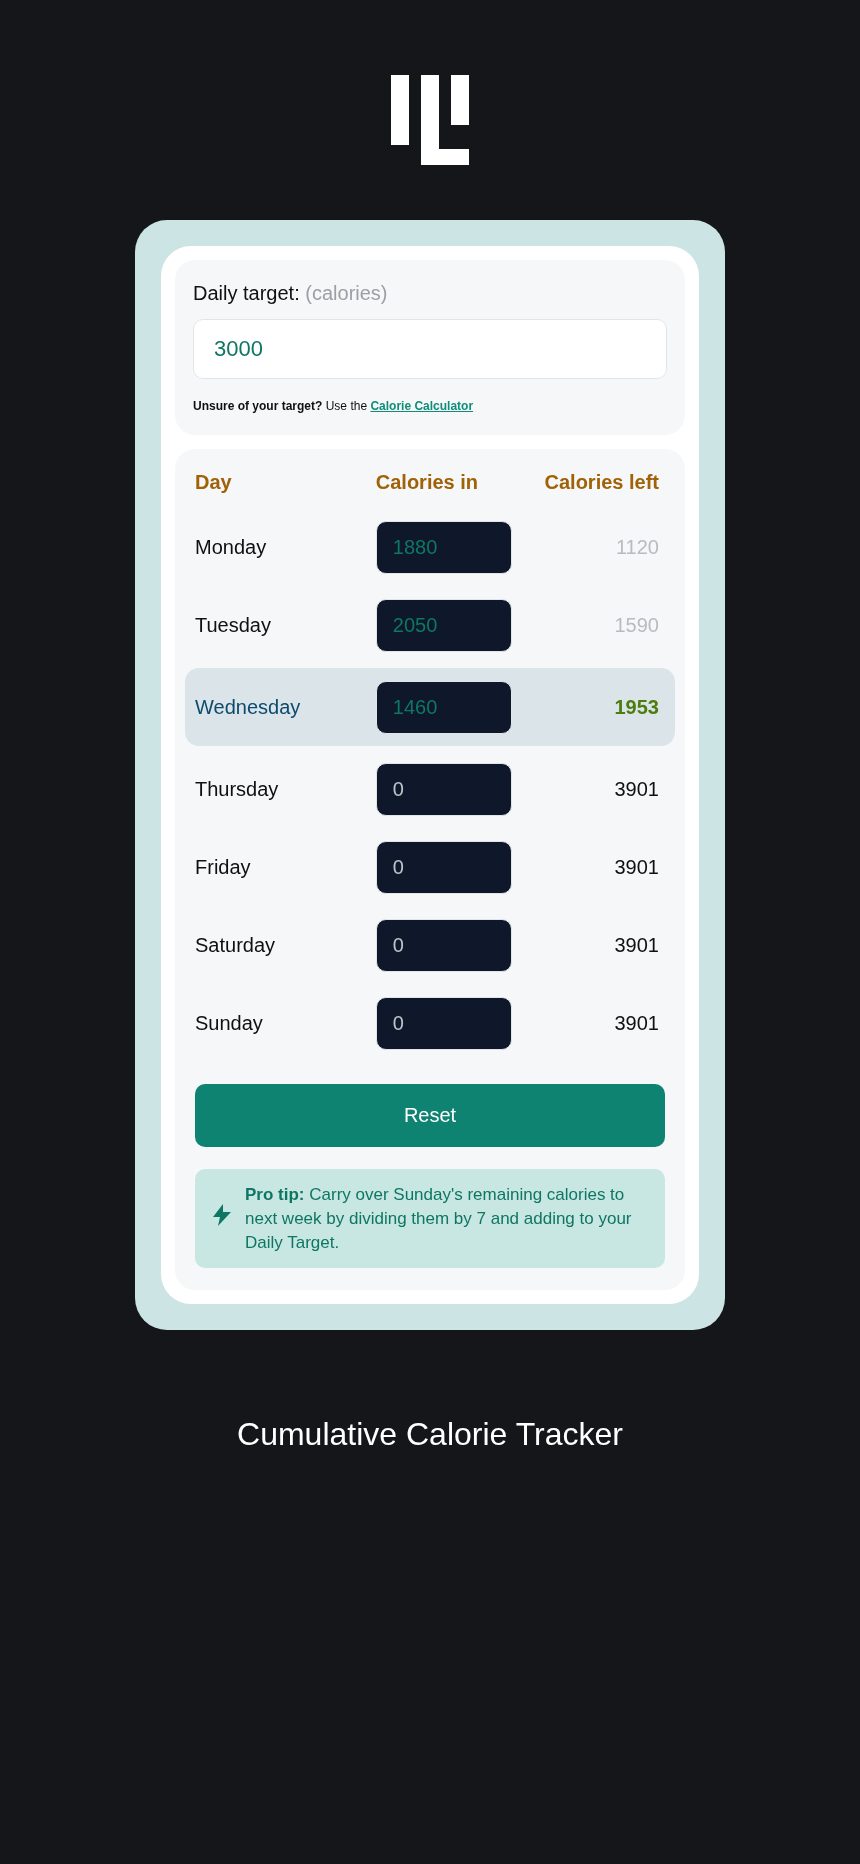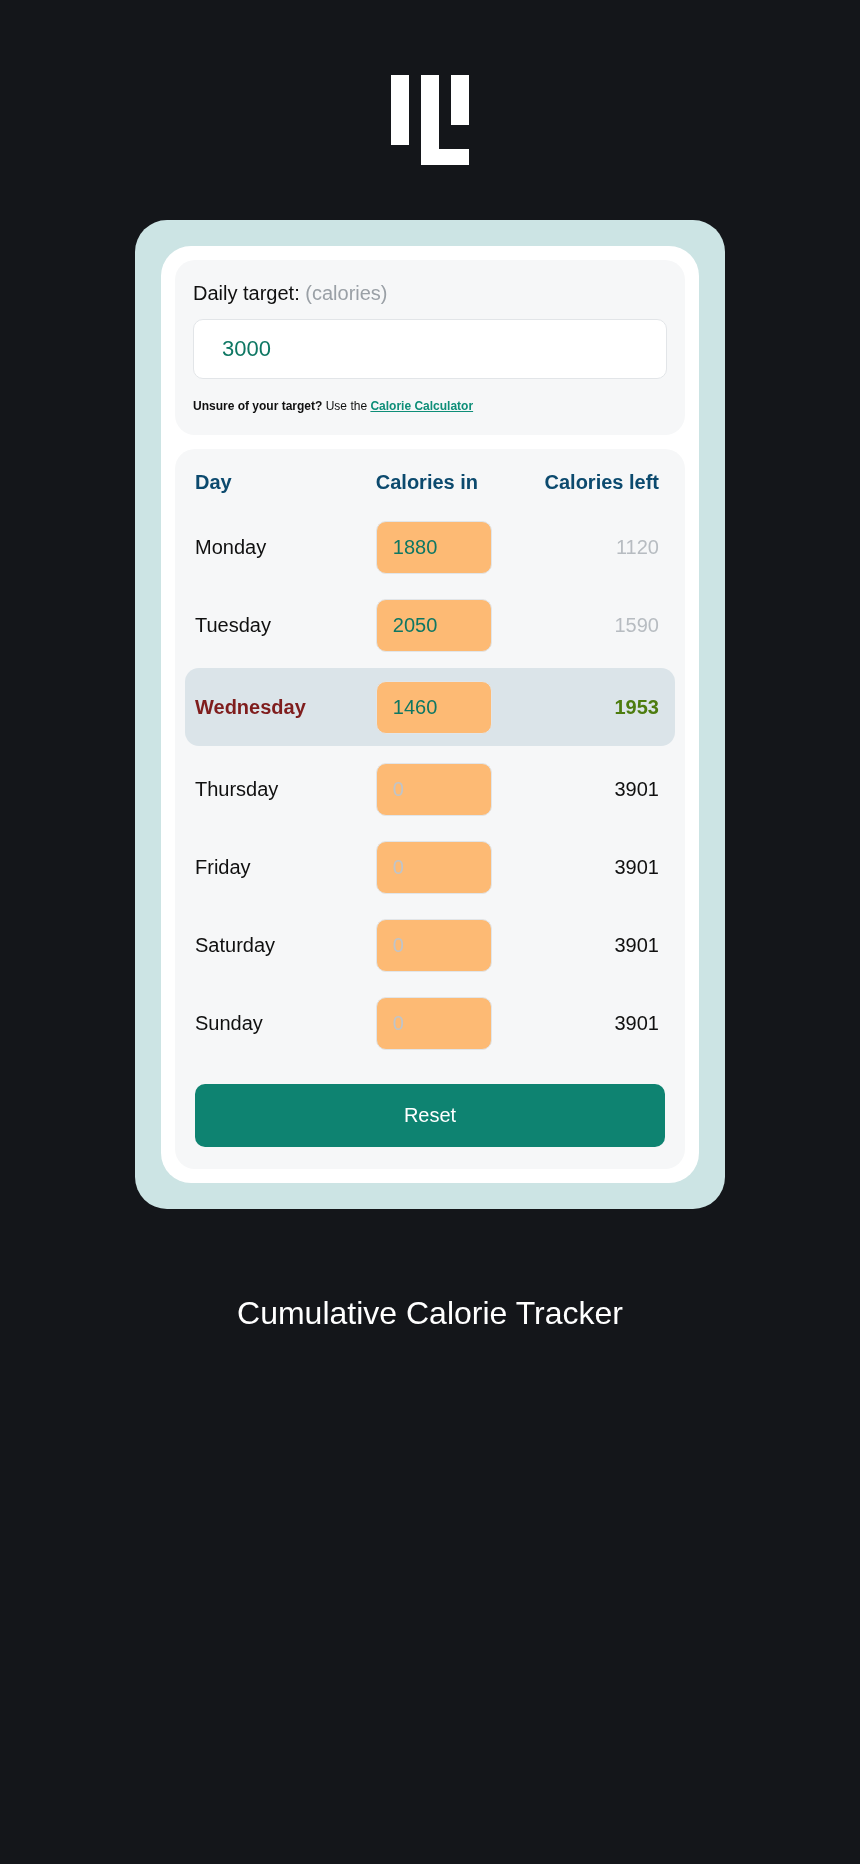--- a/index.html
+++ b/index.html
@@ -34,21 +34,21 @@
     margin: 14px;
     padding: 22px 18px 22px 18px;
   }
   .target-label { font-size: 20px; color: #101010; }
   .target-label .unit { color: #9aa0a6; }
   .target-input {
     width: 100%;
     margin-top: 14px;
     border: 1px solid #e2e5e8;
     border-radius: 10px;
-    padding: 16px 28px;
+    padding: 16px 20px;
     font-size: 22px;
     color: #0e7763;
     background: #fff;
     outline: none;
   }
   .target-hint {
     margin-top: 20px;
     font-size: 12px;
     color: #101010;
   }
@@ -66,38 +66,38 @@
   }
   .table-header, .table-row {
     display: grid;
     grid-template-columns: 1.25fr 1fr 1fr;
     align-items: center;
     padding: 0 20px;
   }
   .table-header {
     font-weight: 700;
     font-size: 20px;
-    color: #0c4a6e;
+    color: #a16207;
     margin-bottom: 14px;
   }
   .table-header .th-left { text-align: right; padding-right: 6px;}
   .table-row { height: 78px; }
   .table-row.today {
     background: #dbe4e9;
     border-radius: 14px;
     margin: 4px 10px;
     padding: 0 10px;
   }
   .day-label { font-size: 20px; color: #101010; font-weight: 500;}
-  .today .day-label { color: #7f1d1d; font-weight: 700; }
+  .today .day-label { color: #0c4a6e; font-weight: 400; }
   .cal-input {
-    width: 116px;
+    width: 136px;
     border: 1px solid #e2e5e8;
     border-radius: 10px;
-    background: #fdba74;
+    background: #0f172a;
     padding: 14px 16px;
     font-size: 20px;
     color: #0e7763;
     outline: none;
   }
   .cal-input::placeholder { color: #bfc4c9; }
   .cal-left {
     text-align: right;
     font-size: 20px;
     color: #101010;
@@ -208,20 +208,31 @@
           </div>
           <div class="table-row">
             <div class="day-label">Sunday</div>
             <div><input class="cal-input" type="text" placeholder="0" value="" style=""></div>
             <div class="cal-left">3901</div>
           </div>
         </div>
 
       <button class="reset-btn">Reset</button>
 
+      <div class="tip-box">
+        <span class="tip-icon">
+          <svg width="18" height="22" viewBox="0 0 18 22">
+            <path fill="#0e7763" d="M10 0 L0 13 L7 13 L5 22 L18 8 L10 8 Z"></path>
+          </svg>
+        </span>
+        <span>
+          <span class="bold">Pro tip:</span>
+          <span>Carry over Sunday's remaining calories to next week by dividing them by 7 and adding to your Daily Target.</span>
+        </span>
+      </div>
     </div>
 
   </div>
 </div>
 
 <div class="footer">
   <div class="sub">Cumulative Calorie Tracker</div>
 </div>
 
 </body></html>

